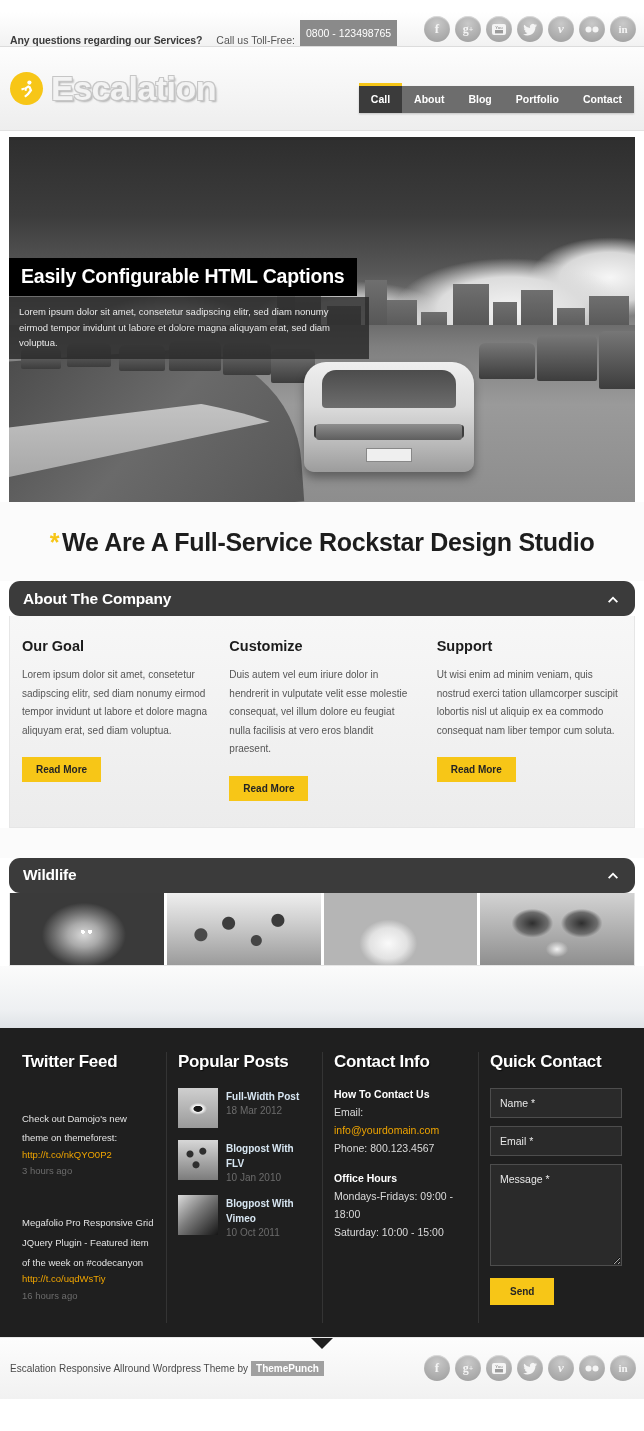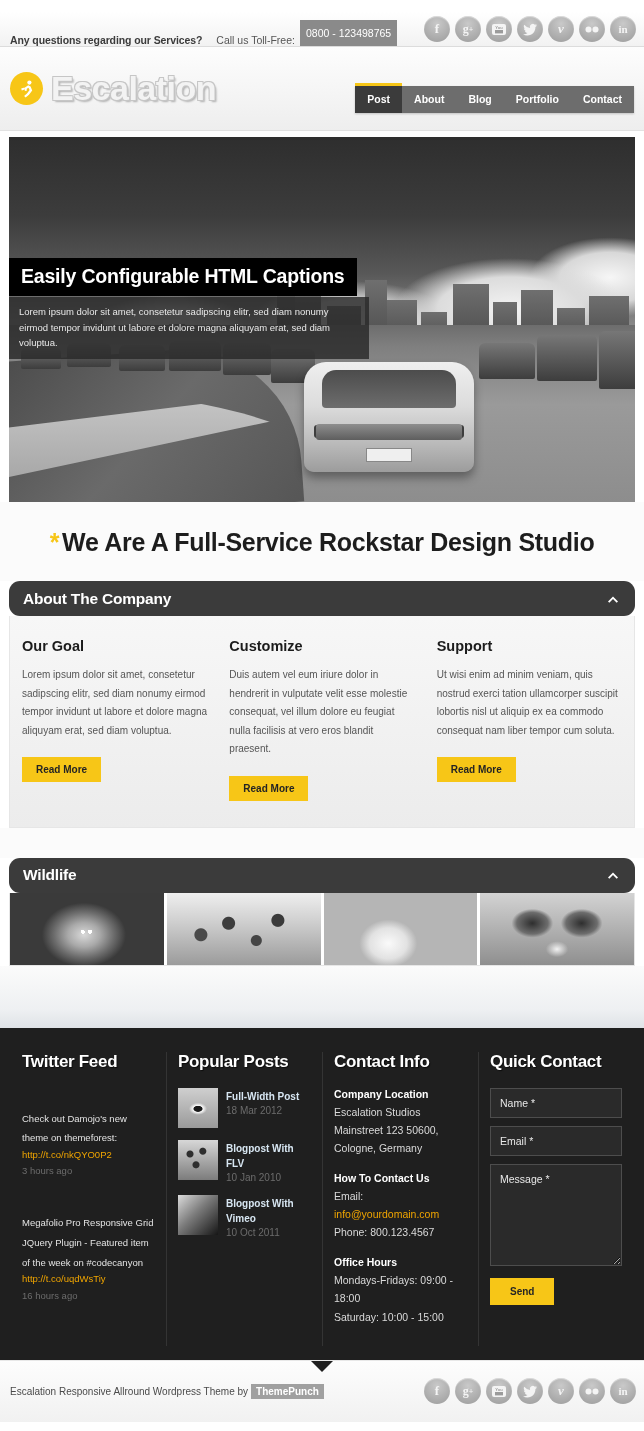--- a/index.html
+++ b/index.html
@@ -446,21 +446,21 @@
     <div class="logo-badge">
       <svg width="20" height="20" viewBox="0 0 20 20">
         <circle cx="12.4" cy="3.6" r="2.1" fill="#fff"></circle>
         <path d="M11.2 6.3 8 8.6l-.3 3.2 1.9.2.2-2.2 1.7-1.1 1.1 2.4-2.6 3.4-2.9 2.6 1.5 1.5 3.4-2.9 3.2-4.2-1.6-3.9z" fill="#fff"></path>
         <path d="M7.6 8.4 4.2 9.6l.6 1.8 3.3-1.1z" fill="#fff"></path>
       </svg>
     </div>
     <span class="logo-text">Escalation</span>
   </div>
   <nav class="nav">
-    <div class="nav-item active">Post</div>
+    <div class="nav-item active">Call</div>
     <div class="nav-item">About</div>
     <div class="nav-item">Blog</div>
     <div class="nav-item">Portfolio</div>
     <div class="nav-item">Contact</div>
   </nav>
 </div>
 
 <div class="hero-wrap">
   <div class="hero-sky"></div>
   <div class="hero-buildings">
@@ -596,26 +596,20 @@
       <div class="post-meta">
         <span class="post-title">Blogpost With Vimeo</span>
         <span class="post-date">10 Oct 2011</span>
       </div>
     </div>
   </div>
 
   <div class="fcol">
     <h3>Contact Info</h3>
     <div class="ci-block">
-      <div class="ci-head">Company Location</div>
-      <div class="ci-line">Escalation Studios</div>
-      <div class="ci-line">Mainstreet 123 50600,</div>
-      <div class="ci-line">Cologne, Germany</div>
-    </div>
-    <div class="ci-block">
       <div class="ci-head">How To Contact Us</div>
       <div class="ci-line">Email:</div>
       <a class="ci-link">info@yourdomain.com</a>
       <div class="ci-line">Phone: 800.123.4567</div>
     </div>
     <div class="ci-block">
       <div class="ci-head">Office Hours</div>
       <div class="ci-line">Mondays-Fridays: 09:00 - 18:00</div>
       <div class="ci-line">Saturday: 10:00 - 15:00</div>
     </div>

